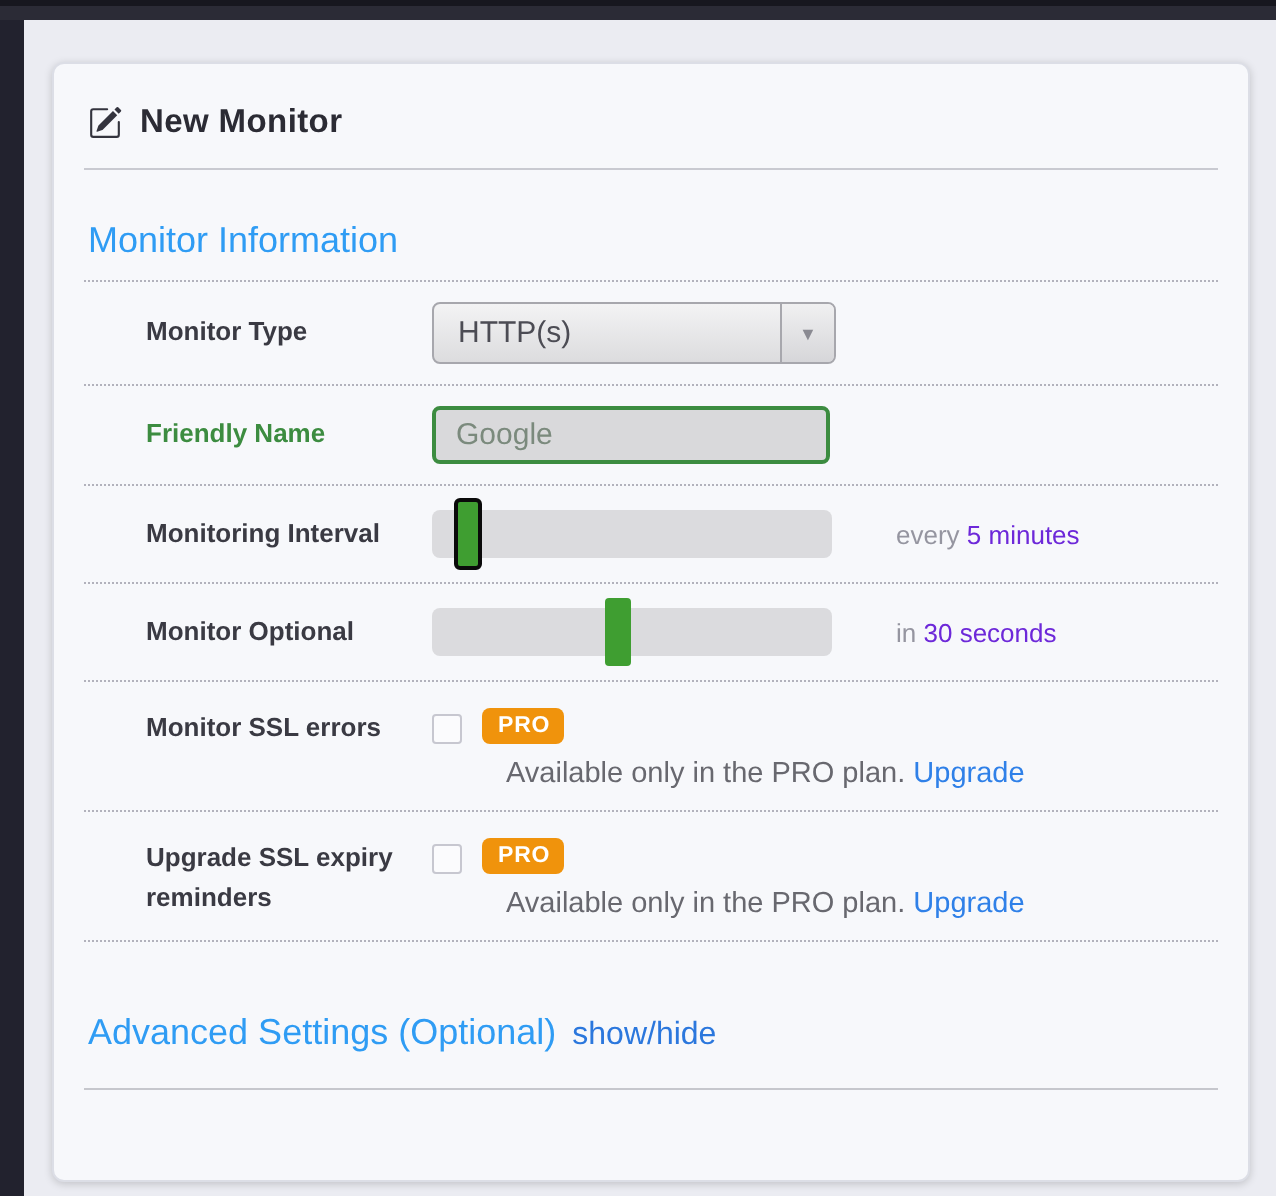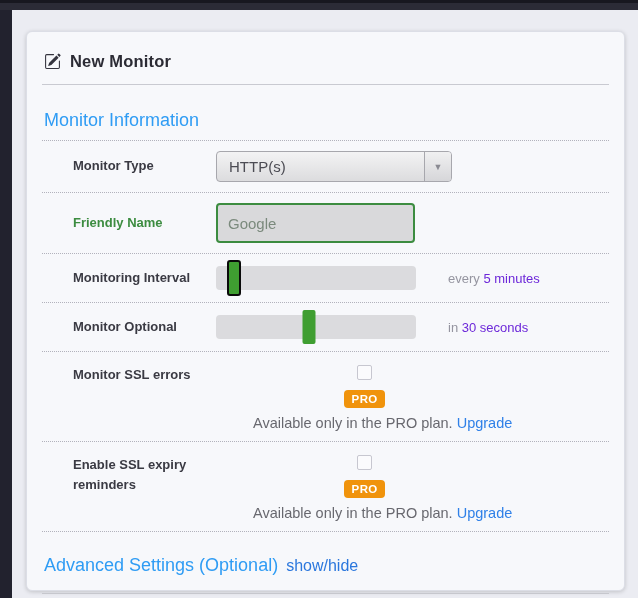--- a/index.html
+++ b/index.html
@@ -34,69 +34,69 @@
     border-bottom:1px dotted #b2b2bc;
     padding:10px 2px;
     min-height:49px;
   }
   .row.top-align { align-items:flex-start; padding-top:13px; }
   .row-label { flex:0 0 172px; font-size:13px; font-weight:bold; color:#3a3a43; line-height:1.55;padding-left:29px; }
   .row-label.green { color:#3c8c40; }
 
   
   .select-box {
-    width:236px; height:31px; display:flex; align-items:center;
+    width:202px; height:31px; display:flex; align-items:center;
     background:linear-gradient(180deg,#f3f3f4 0%,#dcdcde 100%);
     border:1px solid #a7a7ad; border-radius:4px; cursor:default;
   }
   .select-value { flex:1; padding-left:12px; font-size:15px; color:#4c4c54; }
   .select-arrow-box {
     width:27px; height:100%; border-left:1px solid #a7a7ad;
     display:flex; align-items:center; justify-content:center;
     background:linear-gradient(180deg,#f0f0f1 0%,#d6d6d9 100%);
     border-radius:0 3px 3px 0;
   }
   .select-arrow-box span { font-size:9px; color:#8a8a92; }
 
   
   .text-input {
-    height:40px; background:#d9d9db; border:2px solid #3c8c40; border-radius:4px;
+    height:29px; background:#d9d9db; border:2px solid #3c8c40; border-radius:4px;
     font-family:inherit; font-size:15px; color:#7b8a7d; padding:0 10px; outline:none;
   }
   .text-input.name { width:199px; }
   .text-input.url { width:269px; }
 
   
   .slider-track {
     position:relative; width:200px; height:24px; background:#dbdbde; border-radius:4px;
   }
   .slider-handle {
     position:absolute; top:50%; transform:translate(-50%,-50%);
     width:13px; height:34px; background:#3f9e31; border-radius:2px; cursor:pointer;
   }
   .slider-handle.focused { width:14px; height:36px; border:2px solid #0a0a0a; border-radius:3px; }
   .slider-note { margin-left:32px; font-size:13px; color:#9595a0; white-space:nowrap; }
   .slider-note b { font-weight:400; color:#6d28d9; }
 
   
   .ssl-control { display:flex; flex-direction:column; }
-  .ssl-line1 { display:flex; align-items:center; gap:10px;flex-direction:column; }
+  .ssl-line1 { display:flex; align-items:flex-end; gap:10px; }
   .checkbox {
     appearance:none; -webkit-appearance:none; width:15px; height:15px;
     background:#fbfbfd; border:1px solid #c7c7d0; border-radius:2px; cursor:pointer; margin:0;
   }
   .pro-badge {
     background:#f0930c; color:#ffffff; font-size:11.5px; font-weight:bold;
     padding:3px 7px 3px 8px; border-radius:4px; letter-spacing:.4px;
   }
   .ssl-line2 { margin:7px 0 0 37px; font-size:14.5px; color:#68686f; }
   .ssl-line2 a { color:#2f80e8; text-decoration:none; cursor:pointer; }
 
   
-  .advanced-heading { display:flex; align-items:baseline; gap:8px; margin:23px 2px 0 2px;text-align:right; }
+  .advanced-heading { display:flex; align-items:baseline; gap:8px; margin:35px 2px 0 2px;text-align:right; }
   .advanced-title { color:#2f9cf4; font-size:18px; font-weight:400; }
   .advanced-toggle { color:#2b77dd; font-size:16px; cursor:pointer; text-decoration:none; }
   .bottom-divider { border-bottom:1px solid #c6c7cd; margin-top:17px; }
 </style>
 </head>
 <body>
 
 <div class="top-bar"></div>
 <div class="left-strip"></div>
 
@@ -161,21 +161,21 @@
           <span class="pro-badge">PRO</span>
         </div>
         <div class="ssl-line2">
           <span>Available only in the PRO plan.</span>
           <a>Upgrade</a>
         </div>
       </div>
     </div>
 
     <div class="row top-align">
-      <div class="row-label">Enable SSL expiry reminders</div>
+      <div class="row-label">Upgrade SSL expiry reminders</div>
       <div class="ssl-control">
         <div class="ssl-line1">
           <input type="checkbox" class="checkbox" style="">
           <span class="pro-badge">PRO</span>
         </div>
         <div class="ssl-line2">
           <span>Available only in the PRO plan.</span>
           <a>Upgrade</a>
         </div>
       </div>

